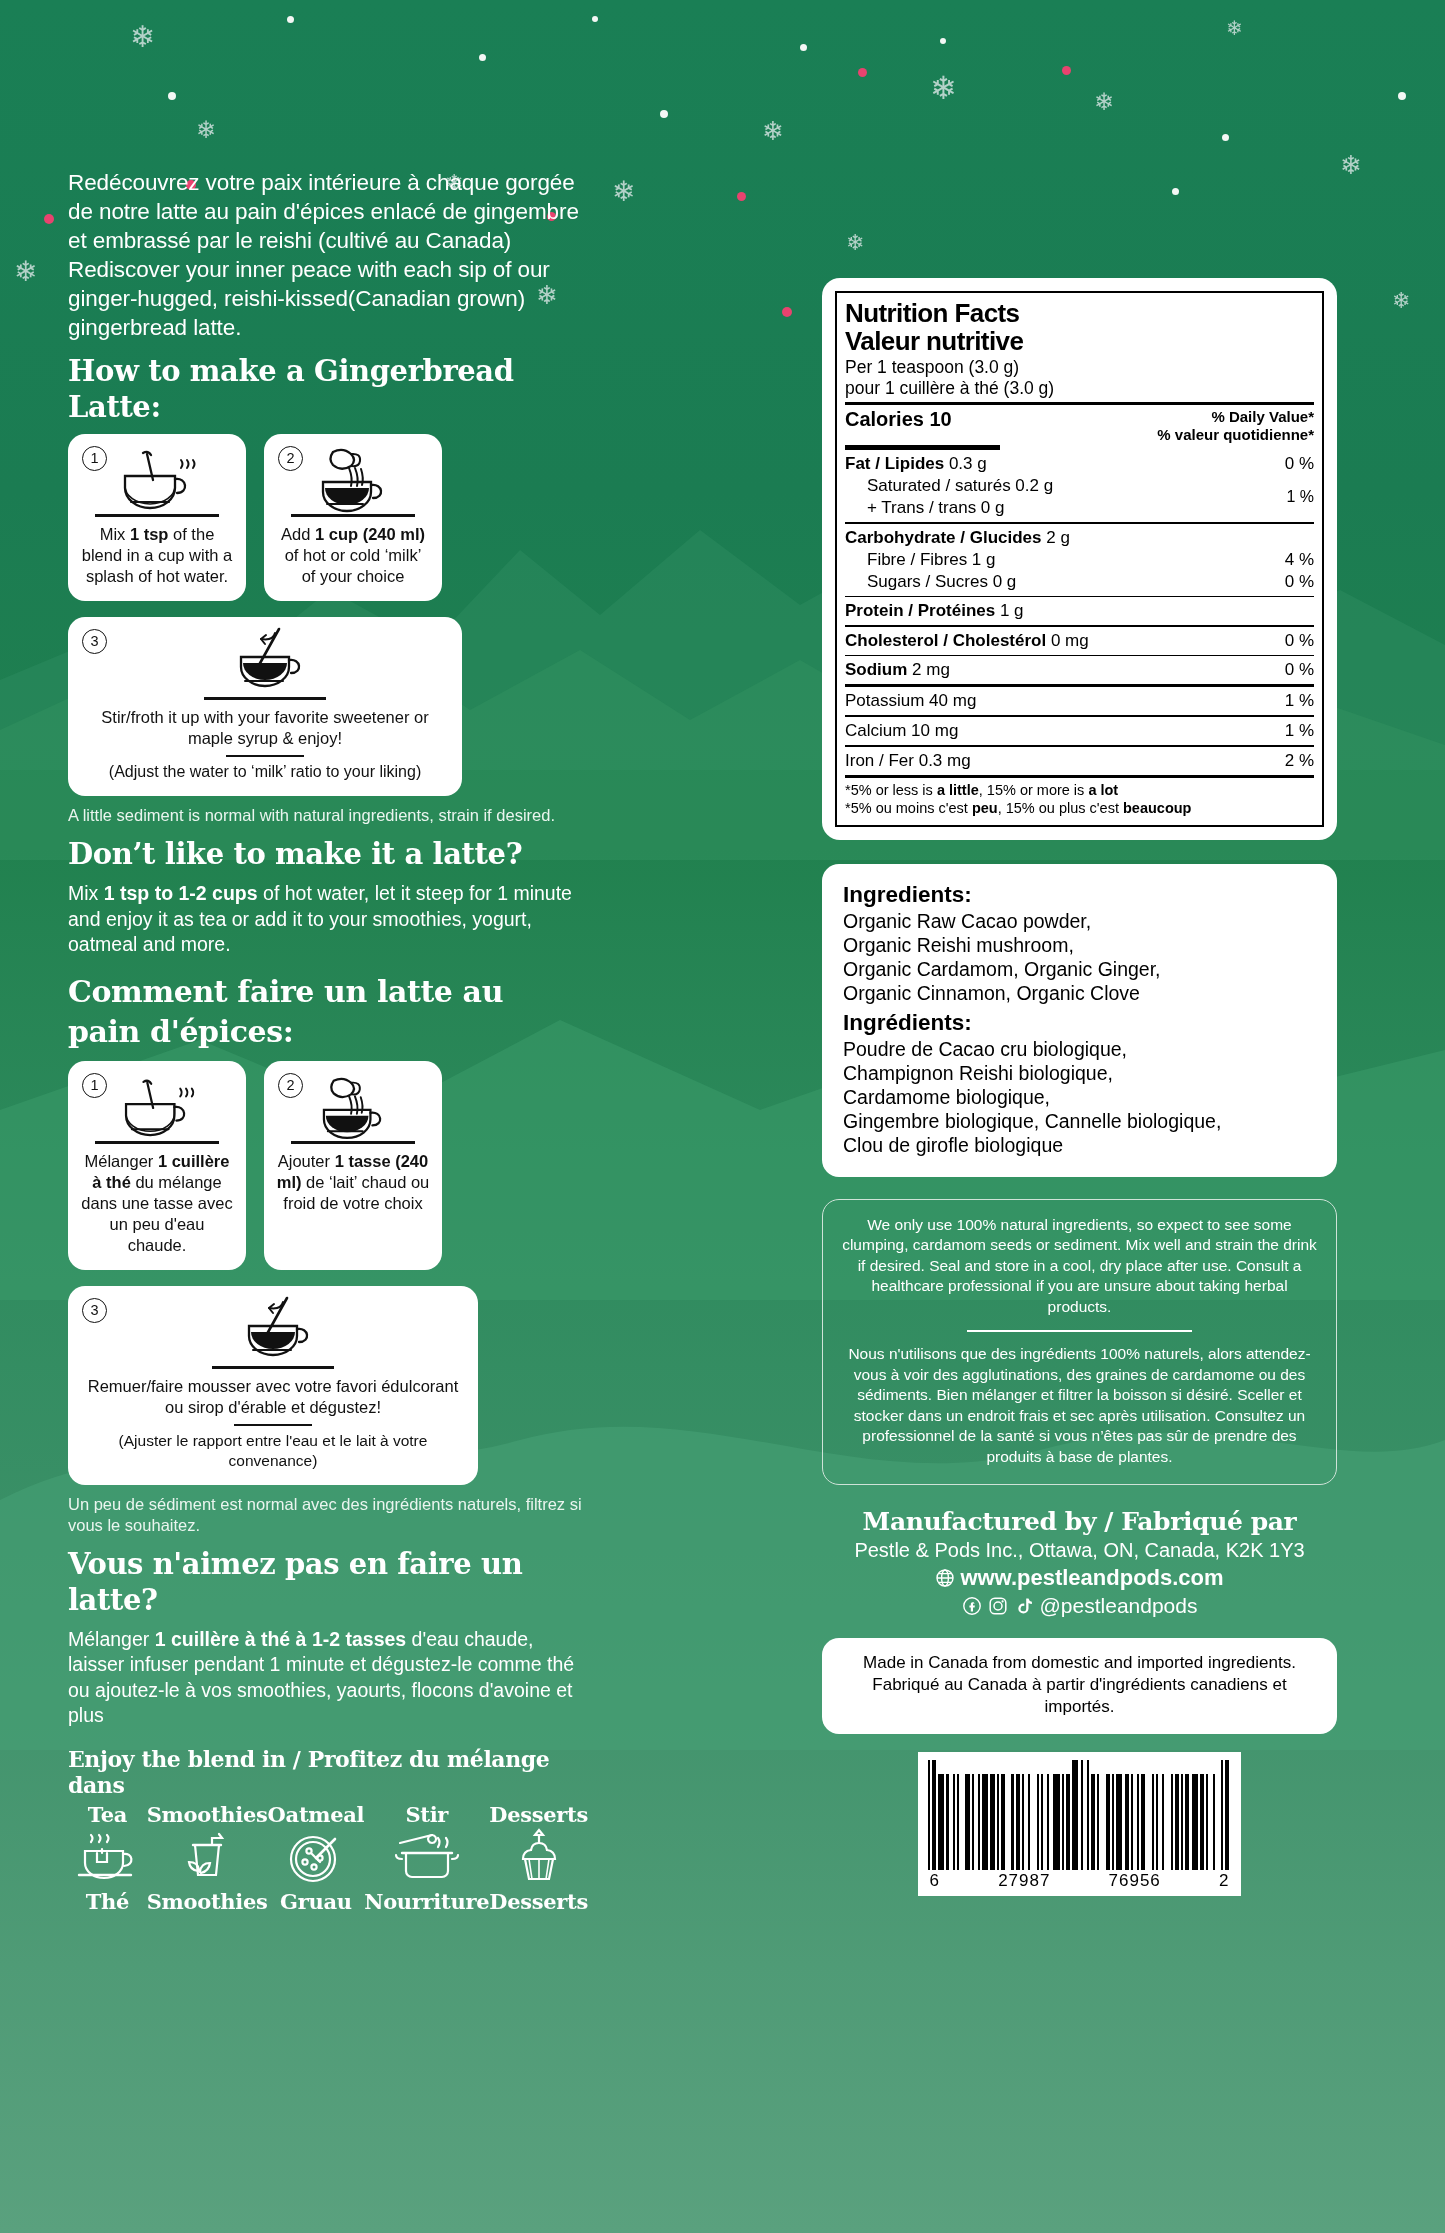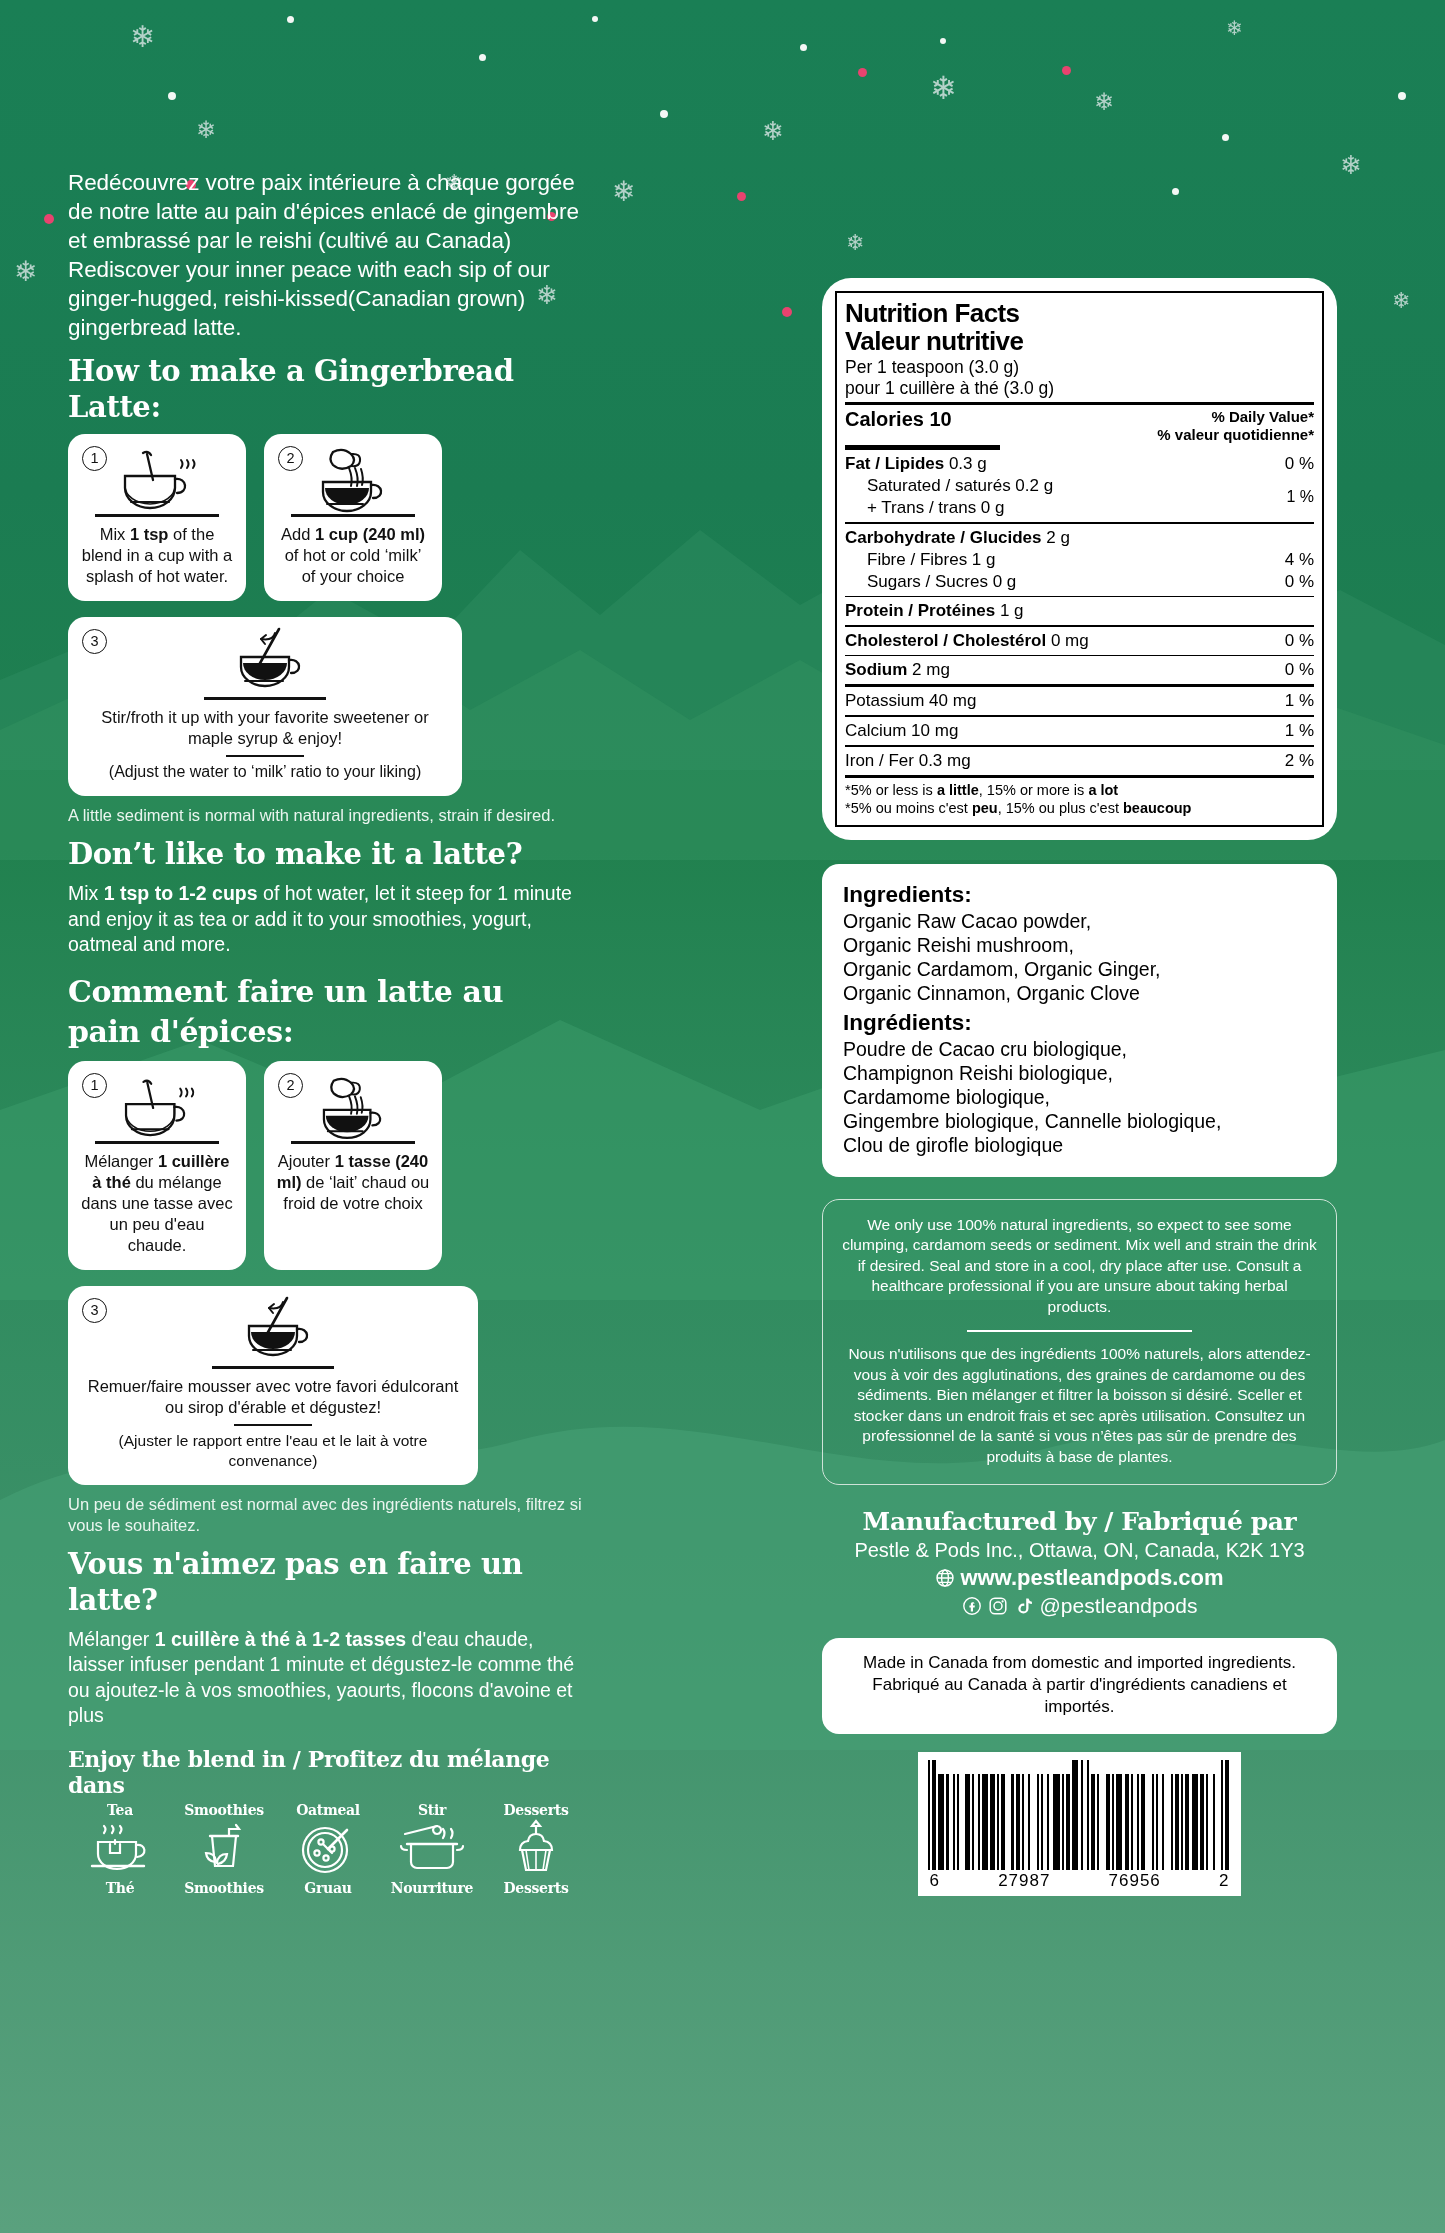--- a/index.html
+++ b/index.html
@@ -65,30 +65,30 @@
   .body-p b { font-weight:bold; }
 
   
   .enjoy-title {
     color:#fff; font-family:"DejaVu Serif", serif; font-weight:bold; font-size:22px;
     letter-spacing:-.4px; margin-bottom:4px;
   }
   .enjoy-row { display:flex; gap:0; }
   .enjoy-item { flex:1; text-align:center; }
   .enjoy-item .lbl {
-    color:#fff; font-family:"DejaVu Serif", serif; font-weight:bold; font-size:14px;
+    color:#fff; font-family:"DejaVu Serif", serif; font-weight:bold; font-size:21px;
     letter-spacing:-.3px; white-space:nowrap;
   }
   .enjoy-item .ico { height:62px; display:flex; align-items:center; justify-content:center; }
 
   
   .right { position:absolute; left:822px; top:278px; width:538px; }
 
   .nf-wrap {
-    background:#fff; border-radius:29px; padding:13px; width:515px;
+    background:#fff; border-radius:18px; padding:13px; width:515px;
   }
   .nf { border:2.4px solid #000; padding:6px 8px 7px; font-family:"Liberation Sans", sans-serif; color:#000; }
   .nf h1 { font-size:26px; line-height:28px; font-weight:bold; letter-spacing:-.6px; }
   .nf h1.two { margin-bottom:2px; }
   .nf .serv { font-size:17.5px; line-height:21px; }
   .hr-thin  { height:1.6px; background:#000; margin:3px 0; }
   .hr-med   { height:3px; background:#000; margin:3px 0; }
   .cal-row { display:flex; justify-content:space-between; align-items:flex-start; }
   .cal-row .cal { font-size:20px; font-weight:bold; }
   .cal-row .dv  { font-size:15px; font-weight:bold; text-align:right; line-height:18px;margin-left:48px; }

